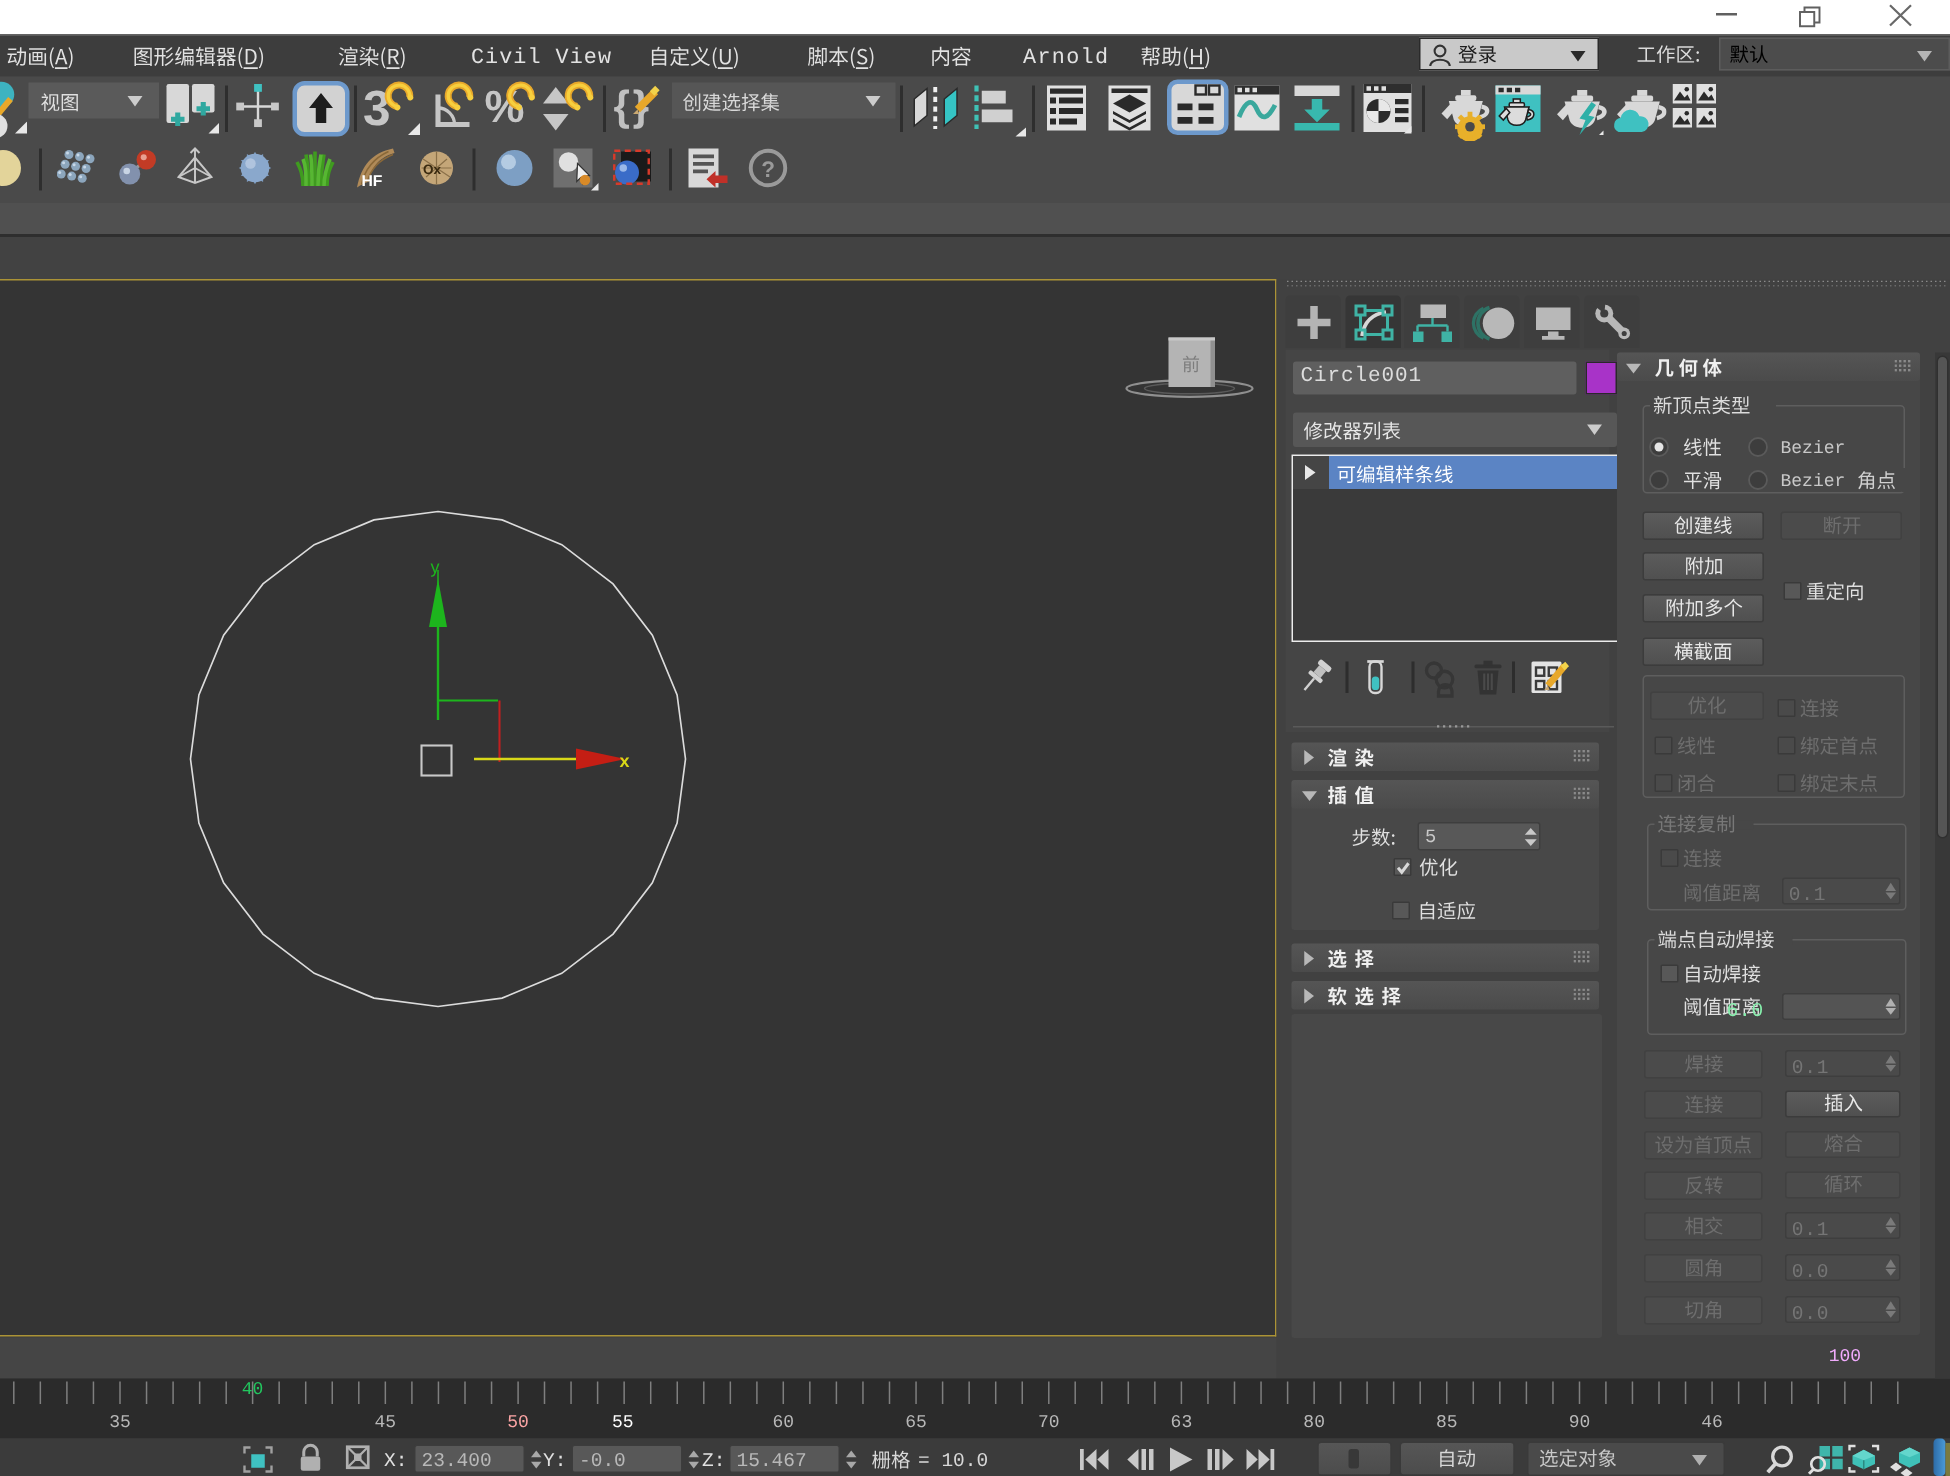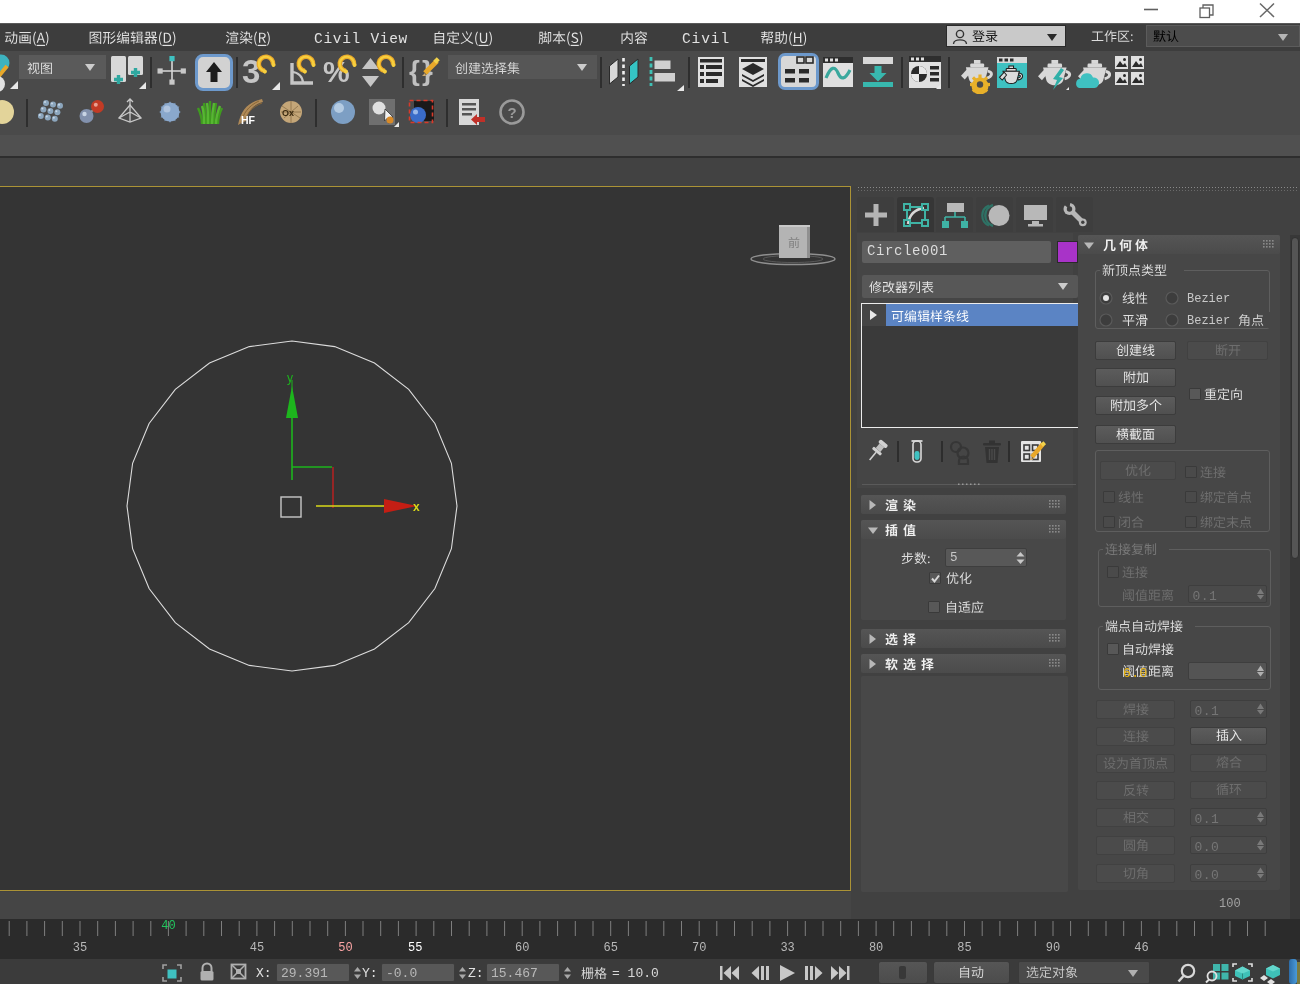--- a/index.html
+++ b/index.html
@@ -62,21 +62,21 @@
       <path transform="translate(14.0 0) scale(0.01400 -0.01400)" d="M460 839V629H65V553H367C294 383 170 221 37 140C55 125 80 98 92 79C237 178 366 357 444 553H460V183H226V107H460V-80H539V107H772V183H539V553H553C629 357 758 177 906 81C920 102 946 131 965 146C826 226 700 384 628 553H937V629H539V839Z"></path>
       <path transform="translate(28.0 0) scale(0.01400 -0.01400)" d="M239 -196 295 -171C209 -29 168 141 168 311C168 480 209 649 295 792L239 818C147 668 92 507 92 311C92 114 147 -47 239 -196Z"></path>
       <path transform="translate(32.7 0) scale(0.01400 -0.01400)" d="M304 -13C457 -13 553 79 553 195C553 304 487 354 402 391L298 436C241 460 176 487 176 559C176 624 230 665 313 665C381 665 435 639 480 597L528 656C477 709 400 746 313 746C180 746 82 665 82 552C82 445 163 393 231 364L336 318C406 287 459 263 459 187C459 116 402 68 305 68C229 68 155 104 103 159L48 95C111 29 200 -13 304 -13Z"></path>
       <path transform="translate(41.1 0) scale(0.01400 -0.01400)" d="M99 -196C191 -47 246 114 246 311C246 507 191 668 99 818L42 792C128 649 171 480 171 311C171 141 128 -29 42 -171Z"></path>
       <rect x="32.7" y="2.0" width="8.3" height="1.2"></rect>
     </svg>
     <svg style="position:absolute;left:620.0px;top:29.0px;overflow:visible" width="28" height="18" viewBox="0 -14.0 28 18.2" fill="#e2e2e2">
       <path transform="translate(0.0 0) scale(0.01400 -0.01400)" d="M99 669V-82H173V595H462C457 463 420 298 199 179C217 166 242 138 253 122C388 201 460 296 498 392C590 307 691 203 742 135L804 184C742 259 620 376 521 464C531 509 536 553 538 595H829V20C829 2 824 -4 804 -5C784 -5 716 -6 645 -3C656 -24 668 -58 671 -79C761 -79 823 -79 858 -67C892 -54 903 -30 903 19V669H539V840H463V669Z"></path>
       <path transform="translate(14.0 0) scale(0.01400 -0.01400)" d="M331 632C274 559 180 488 89 443C105 430 131 400 142 386C233 438 336 521 402 609ZM587 588C679 531 792 445 846 388L900 438C843 495 728 577 637 631ZM495 544C400 396 222 271 37 202C55 186 75 160 86 142C132 161 177 182 220 207V-81H293V-47H705V-77H781V219C822 196 866 174 911 154C921 176 942 201 960 217C798 281 655 360 542 489L560 515ZM293 20V188H705V20ZM298 255C375 307 445 368 502 436C569 362 641 304 719 255ZM433 829C447 805 462 775 474 748H83V566H156V679H841V566H918V748H561C549 779 529 817 510 847Z"></path>
     </svg>
-    <div style="position:absolute;left:682.0px;top:31.5px;font:14.5px 'Liberation Mono',monospace;line-height:14.5px;color:#e2e2e2;letter-spacing:0.9px;white-space:pre">Civil</div>
+    <div style="position:absolute;left:682.0px;top:31.5px;font:14.5px 'Liberation Mono',monospace;line-height:14.5px;color:#e2e2e2;letter-spacing:0.9px;white-space:pre">Arnold</div>
     <svg style="position:absolute;left:760.0px;top:29.0px;overflow:visible" width="48" height="18" viewBox="0 -14.0 48 18.2" fill="#e2e2e2">
       <path transform="translate(0.0 0) scale(0.01400 -0.01400)" d="M274 840V761H66V700H274V627H87V568H274V544C274 528 272 510 266 490H50V429H237C206 384 154 340 69 311C86 297 110 273 122 257C231 300 291 366 322 429H540V490H344C348 510 350 528 350 544V568H513V627H350V700H534V761H350V840ZM584 798V303H656V733H827C800 690 767 640 734 596C822 547 855 502 855 466C855 445 848 431 830 423C818 419 803 416 788 415C759 413 723 414 680 418C692 401 702 374 704 355C743 351 786 352 820 355C840 357 863 363 880 371C913 389 930 417 929 461C929 506 900 554 814 607C856 657 900 718 938 770L886 801L873 798ZM150 262V-26H226V194H458V-78H536V194H789V58C789 45 785 41 768 40C752 40 693 40 629 41C639 23 651 -4 655 -24C739 -24 792 -24 824 -13C856 -2 866 19 866 56V262H536V341H458V262Z"></path>
       <path transform="translate(14.0 0) scale(0.01400 -0.01400)" d="M633 840C633 763 633 686 631 613H466V542H628C614 300 563 93 371 -26C389 -39 414 -64 426 -82C630 52 685 279 700 542H856C847 176 837 42 811 11C802 -1 791 -4 773 -4C752 -4 700 -3 643 1C656 -19 664 -50 666 -71C719 -74 773 -75 804 -72C836 -69 857 -60 876 -33C909 10 919 153 929 576C929 585 929 613 929 613H703C706 687 706 763 706 840ZM34 95 48 18C168 46 336 85 494 122L488 190L433 178V791H106V109ZM174 123V295H362V162ZM174 509H362V362H174ZM174 576V723H362V576Z"></path>
       <path transform="translate(28.0 0) scale(0.01400 -0.01400)" d="M239 -196 295 -171C209 -29 168 141 168 311C168 480 209 649 295 792L239 818C147 668 92 507 92 311C92 114 147 -47 239 -196Z"></path>
       <path transform="translate(32.7 0) scale(0.01400 -0.01400)" d="M101 0H193V346H535V0H628V733H535V426H193V733H101Z"></path>
       <path transform="translate(42.9 0) scale(0.01400 -0.01400)" d="M99 -196C191 -47 246 114 246 311C246 507 191 668 99 818L42 792C128 649 171 480 171 311C171 141 128 -29 42 -171Z"></path>
       <rect x="32.7" y="2.0" width="10.2" height="1.2"></rect>
     </svg>
     <div style="position:absolute;left:946px;top:25px;width:120px;height:22px;background:#c9c9c9;border:1px solid #2a2a2a;box-sizing:border-box"></div>
     <svg style="position:absolute;left:950px;top:27px;" width="20" height="18" viewBox="0 0 20 18">
@@ -1206,21 +1206,21 @@
       <path transform="translate(26.0 0) scale(0.01300 -0.01300)" d="M82 635C78 556 62 453 38 391L94 368C120 439 135 547 138 628ZM344 665C328 602 296 512 271 456L317 435C345 488 378 572 406 640ZM506 599H831V515H506ZM506 740H831V658H506ZM435 799V456H904V799ZM188 835V493C188 309 173 118 37 -30C53 -41 78 -67 90 -84C165 -5 207 86 231 182C268 130 313 65 332 29L385 83C364 111 283 220 247 264C258 339 261 416 261 493V835ZM377 203V135H629V-80H704V135H961V203H704V314H928V383H413V314H629V203Z"></path>
       <path transform="translate(39.0 0) scale(0.01300 -0.01300)" d="M456 635C485 595 515 539 528 504L588 532C575 566 543 619 513 659ZM160 839V638H41V568H160V347C110 332 64 318 28 309L47 235L160 272V9C160 -4 155 -8 143 -8C132 -8 96 -8 57 -7C66 -27 76 -59 78 -77C136 -78 173 -75 196 -63C220 -51 230 -31 230 10V295L329 327L319 397L230 369V568H330V638H230V839ZM568 821C584 795 601 764 614 735H383V669H926V735H693C678 766 657 803 637 832ZM769 658C751 611 714 545 684 501H348V436H952V501H758C785 540 814 591 840 637ZM765 261C745 198 715 148 671 108C615 131 558 151 504 168C523 196 544 228 564 261ZM400 136C465 116 537 91 606 62C536 23 442 -1 320 -14C333 -29 345 -57 352 -78C496 -57 604 -24 682 29C764 -8 837 -47 886 -82L935 -25C886 9 817 44 741 78C788 126 820 186 840 261H963V326H601C618 357 633 388 646 418L576 431C562 398 544 362 524 326H335V261H486C457 215 427 171 400 136Z"></path>
     </svg>
     <svg style="position:absolute;left:1122.0px;top:663.0px;overflow:visible" width="52" height="17" viewBox="0 -13.0 52 16.9" fill="#e0e0e0">
       <path transform="translate(0.0 0) scale(0.01300 -0.01300)" d="M132 804C183 747 244 670 272 622L332 666C303 713 240 787 189 841ZM89 643V-80H164V643ZM615 650C643 625 680 590 697 567L740 600C722 621 685 655 656 677ZM209 132 221 69C299 84 401 102 502 121L499 178C390 160 283 142 209 132ZM299 386H426V278H299ZM247 434V229H478V434ZM357 803V735H837V19C837 1 831 -5 813 -5C795 -6 733 -6 670 -4C680 -22 691 -53 696 -72C780 -72 836 -72 868 -60C899 -48 911 -27 911 19V803ZM523 691 529 558H221V497H533C543 375 558 269 581 187C542 131 495 83 440 45C454 35 476 14 485 3C530 37 570 76 605 122C633 58 671 20 721 19C756 18 785 57 802 182C789 188 767 202 755 214C749 134 737 90 720 90C690 91 666 124 646 181C693 256 728 343 753 441L695 452C678 382 655 318 625 260C611 325 601 406 594 497H781V558H590C588 601 586 645 585 691Z"></path>
       <path transform="translate(13.0 0) scale(0.01300 -0.01300)" d="M599 840C596 810 591 774 586 738H329V671H574C568 637 562 605 555 578H382V14H286V-51H958V14H869V578H623C631 605 639 637 646 671H928V738H661L679 835ZM450 14V97H799V14ZM450 379H799V293H450ZM450 435V519H799V435ZM450 239H799V152H450ZM264 839C211 687 124 538 32 440C45 422 66 383 74 366C103 398 132 435 159 475V-80H229V589C269 661 304 739 333 817Z"></path>
       <path transform="translate(26.0 0) scale(0.01300 -0.01300)" d="M152 732H345V556H152ZM551 488H817V284H551ZM942 788H476V-40H960V33H551V213H888V559H551V714H942ZM35 37 54 -34C158 -5 301 35 437 73L428 139L298 104V281H429V347H298V491H413V797H86V491H228V85L151 65V390H87V49Z"></path>
       <path transform="translate(39.0 0) scale(0.01300 -0.01300)" d="M432 827C444 803 456 774 467 748H64V682H938V748H545C533 777 515 816 498 847ZM295 23C319 34 355 39 659 71C672 52 683 34 691 19L743 55C718 98 665 169 622 221L572 190L621 126L375 102C408 141 440 185 470 232H821V0C821 -14 816 -18 801 -18C786 -19 729 -20 674 -17C684 -34 696 -59 699 -77C774 -77 823 -77 854 -67C884 -57 895 -39 895 -1V297H510L548 367H832V648H757V428H244V648H172V367H463C451 343 439 319 426 297H108V-79H181V232H388C364 194 343 164 332 151C308 121 290 100 270 96C279 76 291 38 295 23ZM632 667C598 639 557 612 512 586C457 613 400 639 350 662L318 625C362 605 411 581 459 557C403 528 345 503 291 483C303 473 322 450 330 439C387 464 451 495 512 530C572 499 628 468 666 445L700 488C665 509 617 534 563 561C606 587 646 615 680 642Z"></path>
     </svg>
     <div style="position:absolute;left:1188px;top:662px;width:79px;height:18px;background:#545454;border:1px solid #3e3e3e;box-sizing:border-box;border-radius:2px"></div>
-    <div style="position:absolute;left:1123px;top:667.0px;font:13px 'Liberation Mono',monospace;line-height:13px;color:#eab308;letter-spacing:0.5px;white-space:pre">6.0</div>
+    <div style="position:absolute;left:1151px;top:667.0px;font:13px 'Liberation Mono',monospace;line-height:13px;color:#86efac;letter-spacing:0.5px;white-space:pre">6.0</div>
     <svg style="position:absolute;left:1256px;top:665px;" width="9" height="12" viewBox="0 0 9 12">
       <path d="M4.5 0.5 L8 6 L1 6 Z" fill="#b0b0b0"></path>
       <path d="M4.5 11.5 L8 7 L1 7 Z" fill="#b0b0b0"></path>
     </svg>
     <div style="position:absolute;left:1096px;top:700px;width:79px;height:19px;background:#4b4b4b;border:1px solid #414141;box-sizing:border-box;border-radius:2px"></div>
     <svg style="position:absolute;left:1122.5px;top:701.0px;overflow:visible" width="26" height="17" viewBox="0 -13.0 26 16.9" fill="#6e6e6e">
       <path transform="translate(0.0 0) scale(0.01300 -0.01300)" d="M82 635C78 556 62 453 38 391L94 368C120 439 135 547 138 628ZM344 665C328 602 296 512 271 456L317 435C345 488 378 572 406 640ZM506 599H831V515H506ZM506 740H831V658H506ZM435 799V456H904V799ZM188 835V493C188 309 173 118 37 -30C53 -41 78 -67 90 -84C165 -5 207 86 231 182C268 130 313 65 332 29L385 83C364 111 283 220 247 264C258 339 261 416 261 493V835ZM377 203V135H629V-80H704V135H961V203H704V314H928V383H413V314H629V203Z"></path>
       <path transform="translate(13.0 0) scale(0.01300 -0.01300)" d="M456 635C485 595 515 539 528 504L588 532C575 566 543 619 513 659ZM160 839V638H41V568H160V347C110 332 64 318 28 309L47 235L160 272V9C160 -4 155 -8 143 -8C132 -8 96 -8 57 -7C66 -27 76 -59 78 -77C136 -78 173 -75 196 -63C220 -51 230 -31 230 10V295L329 327L319 397L230 369V568H330V638H230V839ZM568 821C584 795 601 764 614 735H383V669H926V735H693C678 766 657 803 637 832ZM769 658C751 611 714 545 684 501H348V436H952V501H758C785 540 814 591 840 637ZM765 261C745 198 715 148 671 108C615 131 558 151 504 168C523 196 544 228 564 261ZM400 136C465 116 537 91 606 62C536 23 442 -1 320 -14C333 -29 345 -57 352 -78C496 -57 604 -24 682 29C764 -8 837 -47 886 -82L935 -25C886 9 817 44 741 78C788 126 820 186 840 261H963V326H601C618 357 633 388 646 418L576 431C562 398 544 362 524 326H335V261H486C457 215 427 171 400 136Z"></path>
     </svg>
     <div style="position:absolute;left:1190px;top:700px;width:77px;height:18px;background:#4a4a4a;border:1px solid #3e3e3e;box-sizing:border-box;border-radius:2px"></div>
@@ -1372,44 +1372,44 @@
       <line x1="1265.2" y1="2" x2="1265.2" y2="17" stroke="#7f7f7f" stroke-width="1"></line>
     </svg>
     <div style="position:absolute;left:72.8px;top:942.0px;font:12px 'Liberation Mono',monospace;line-height:12px;color:#b8b8b8;white-space:pre">35</div>
     <div style="position:absolute;left:161.2px;top:920px;font:12px 'Liberation Mono',monospace;line-height:12px;color:#22c55e;white-space:pre">40</div>
     <div style="position:absolute;left:249.7px;top:942.0px;font:12px 'Liberation Mono',monospace;line-height:12px;color:#b8b8b8;white-space:pre">45</div>
     <div style="position:absolute;left:338.2px;top:942.0px;font:12px 'Liberation Mono',monospace;line-height:12px;color:#fca5a5;white-space:pre">50</div>
     <div style="position:absolute;left:408px;top:942.0px;font:12px 'Liberation Mono',monospace;line-height:12px;color:#ffffff;white-space:pre">55</div>
     <div style="position:absolute;left:515.0px;top:942.0px;font:12px 'Liberation Mono',monospace;line-height:12px;color:#b8b8b8;white-space:pre">60</div>
     <div style="position:absolute;left:603.5px;top:942.0px;font:12px 'Liberation Mono',monospace;line-height:12px;color:#b8b8b8;white-space:pre">65</div>
     <div style="position:absolute;left:692.0px;top:942.0px;font:12px 'Liberation Mono',monospace;line-height:12px;color:#b8b8b8;white-space:pre">70</div>
-    <div style="position:absolute;left:780.4px;top:942.0px;font:12px 'Liberation Mono',monospace;line-height:12px;color:#b8b8b8;white-space:pre">33</div>
+    <div style="position:absolute;left:780.4px;top:942.0px;font:12px 'Liberation Mono',monospace;line-height:12px;color:#b8b8b8;white-space:pre">63</div>
     <div style="position:absolute;left:868.9px;top:942.0px;font:12px 'Liberation Mono',monospace;line-height:12px;color:#b8b8b8;white-space:pre">80</div>
     <div style="position:absolute;left:957.3px;top:942.0px;font:12px 'Liberation Mono',monospace;line-height:12px;color:#b8b8b8;white-space:pre">85</div>
     <div style="position:absolute;left:1045.8px;top:942.0px;font:12px 'Liberation Mono',monospace;line-height:12px;color:#b8b8b8;white-space:pre">90</div>
     <div style="position:absolute;left:1134.2px;top:942.0px;font:12px 'Liberation Mono',monospace;line-height:12px;color:#b8b8b8;white-space:pre">46</div>
-    <div style="position:absolute;left:1219.1px;top:898px;font:12px 'Liberation Mono',monospace;line-height:12px;color:#a3a3a3;white-space:pre">100</div>
+    <div style="position:absolute;left:1219.1px;top:898px;font:12px 'Liberation Mono',monospace;line-height:12px;color:#f0abfc;white-space:pre">100</div>
     <svg style="position:absolute;left:161px;top:963px;" width="24" height="20" viewBox="0 0 24 20">
       <g stroke="#a0a0a0" stroke-width="1.6" fill="none">
         <path d="M2 6 V2 H6 M16 2 H20 V6 M20 14 V18 H16 M6 18 H2 V14"></path>
       </g>
       <rect x="6.5" y="6.5" width="9" height="9" fill="#3fc1c1"></rect>
     </svg>
     <svg style="position:absolute;left:198px;top:962px;" width="18" height="20" viewBox="0 0 18 20">
       <path d="M4.5 9 V6 a4.5 4.5 0 0 1 9 0 V9" fill="none" stroke="#b0b0b0" stroke-width="2"></path>
       <rect x="2.5" y="9" width="13" height="9.5" rx="1.5" fill="#b0b0b0"></rect>
     </svg>
     <svg style="position:absolute;left:229px;top:962px;" width="20" height="20" viewBox="0 0 20 20">
       <rect x="2.5" y="2.5" width="14" height="14" fill="none" stroke="#b0b0b0" stroke-width="1.8"></rect>
       <path d="M2.5 2.5 L16.5 16.5 M16.5 2.5 L2.5 16.5" stroke="#b0b0b0" stroke-width="1.5"></path>
       <rect x="7" y="7" width="5" height="5" fill="#b0b0b0"></rect>
     </svg>
     <div style="position:absolute;left:256.0px;top:966.5px;font:13px 'Liberation Mono',monospace;line-height:13px;color:#e0e0e0;white-space:pre">X:</div>
     <div style="position:absolute;left:276px;top:963px;width:74px;height:19px;background:#585858;border:1px solid #3c3c3c;box-sizing:border-box;border-radius:2px"></div>
-    <div style="position:absolute;left:281.0px;top:966.5px;font:13px 'Liberation Mono',monospace;line-height:13px;color:#b8b8b8;white-space:pre">29.391</div>
+    <div style="position:absolute;left:281.0px;top:966.5px;font:13px 'Liberation Mono',monospace;line-height:13px;color:#b8b8b8;white-space:pre">23.400</div>
     <svg style="position:absolute;left:353px;top:966px;" width="9" height="14" viewBox="0 0 9 14">
       <path d="M4.5 1 L8 5.5 L1 5.5 Z" fill="#a8a8a8"></path>
       <path d="M4.5 13 L8 8.5 L1 8.5 Z" fill="#a8a8a8"></path>
     </svg>
     <div style="position:absolute;left:362.0px;top:966.5px;font:13px 'Liberation Mono',monospace;line-height:13px;color:#e0e0e0;white-space:pre">Y:</div>
     <div style="position:absolute;left:381px;top:963px;width:74px;height:19px;background:#585858;border:1px solid #3c3c3c;box-sizing:border-box;border-radius:2px"></div>
     <div style="position:absolute;left:386.0px;top:966.5px;font:13px 'Liberation Mono',monospace;line-height:13px;color:#b8b8b8;white-space:pre">-0.0</div>
     <svg style="position:absolute;left:458px;top:966px;" width="9" height="14" viewBox="0 0 9 14">
       <path d="M4.5 1 L8 5.5 L1 5.5 Z" fill="#a8a8a8"></path>
       <path d="M4.5 13 L8 8.5 L1 8.5 Z" fill="#a8a8a8"></path>

